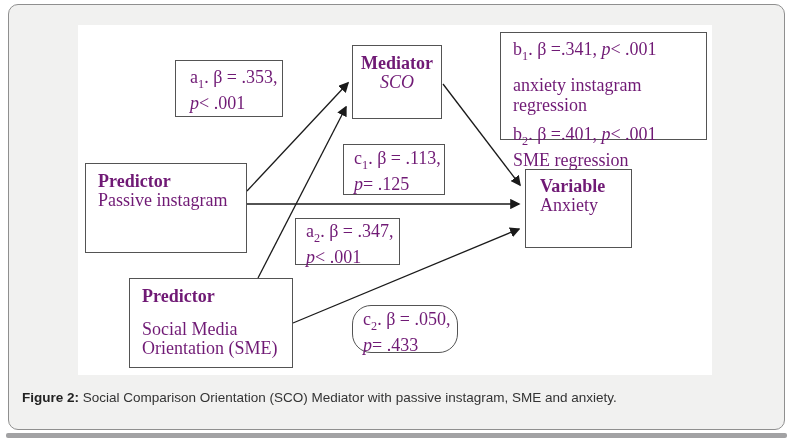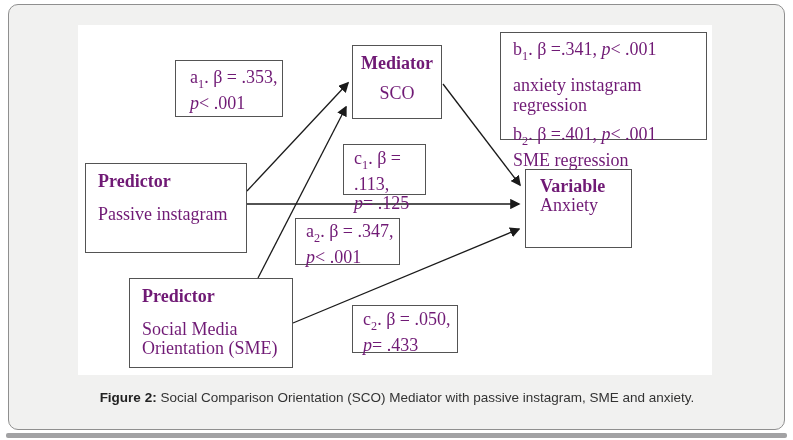--- a/index.html
+++ b/index.html
@@ -11,34 +11,34 @@
         background:#a2a2a4;border-radius:2px;}
   .canvas{position:absolute;left:78px;top:25px;width:634px;height:350px;background:#ffffff;}
   .arrow-layer{position:absolute;left:0;top:0;width:793px;height:440px;z-index:1;pointer-events:none;}
   .box{position:absolute;box-sizing:border-box;background:#ffffff;border:1.5px solid #545454;
        font-family:"Liberation Serif", serif;font-size:18px;line-height:19px;color:#701a75;z-index:2;}
   .node-title{font-weight:bold;}
   sub{font-size:0.68em;}
   .p-ital{font-style:italic;}
   
   .predictor1{left:85px;top:163px;width:162px;height:90px;padding:8px 12px;}
-  .predictor1 .sub-line{margin-top:14px;}
+  .predictor1 .sub-line{}
   .predictor2{left:129px;top:278px;width:164px;height:90px;padding:8px 12px;}
   .predictor2 .sub-line{margin-top:14px;}
   .mediator{left:352px;top:45px;width:90px;height:74px;text-align:center;padding-top:8px;}
-  .mediator .sub-line{margin-top:11px;}
+  .mediator .sub-line{margin-top:0;font-style:italic;}
   .outcome{left:525px;top:169px;width:107px;height:79px;padding:7px 0 0 14px;}
   
   .lbl-a1{left:175px;top:60px;width:108px;height:57px;padding:7px 0 0 14px;}
-  .lbl-c1{left:343px;top:144px;width:83px;height:51px;padding:4px 0 15px 10px;}
+  .lbl-c1{left:343px;top:144px;width:102px;height:51px;padding:4px 0 15px 10px;}
   .lbl-a2{left:295px;top:218px;width:105px;height:47px;padding:3px 0 0 10px;}
-  .lbl-c2{left:352px;top:305px;width:106px;height:48px;padding:4px 0 0 10px;}
+  .lbl-c2{left:352px;top:305px;width:106px;height:48px;padding:4px 0 0 10px;border-radius:19px;}
   .lbl-b{left:500px;top:32px;width:207px;height:108px;padding:6px 10px 0 12px;line-height:20px;}
   .lbl-b .b-line{margin-bottom:9px;}
-  .caption{position:absolute;left:22px;top:390px;width:750px;font-size:13.5px;color:#333333;z-index:2;text-align:center;}
+  .caption{position:absolute;left:22px;top:390px;width:750px;font-size:13.5px;color:#333333;z-index:2;}
   .caption b{color:#222222;}
 </style>
 </head>
 <body>
 
 <div id="root">
 
   <div class="card"></div>
   <div class="bottom-strip"></div>
   <div class="canvas"></div>

